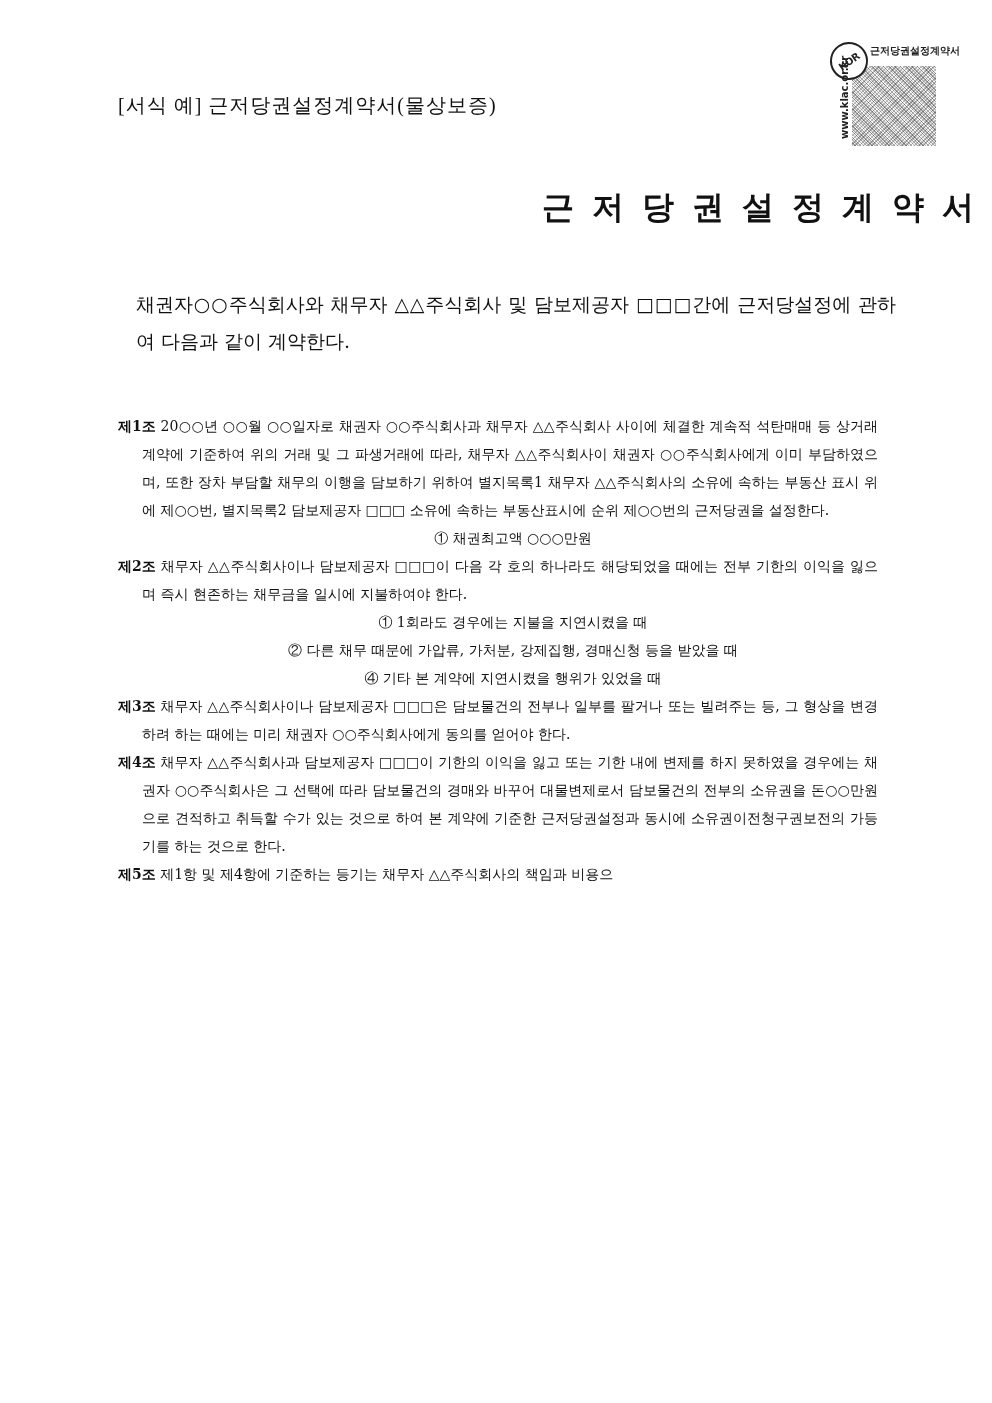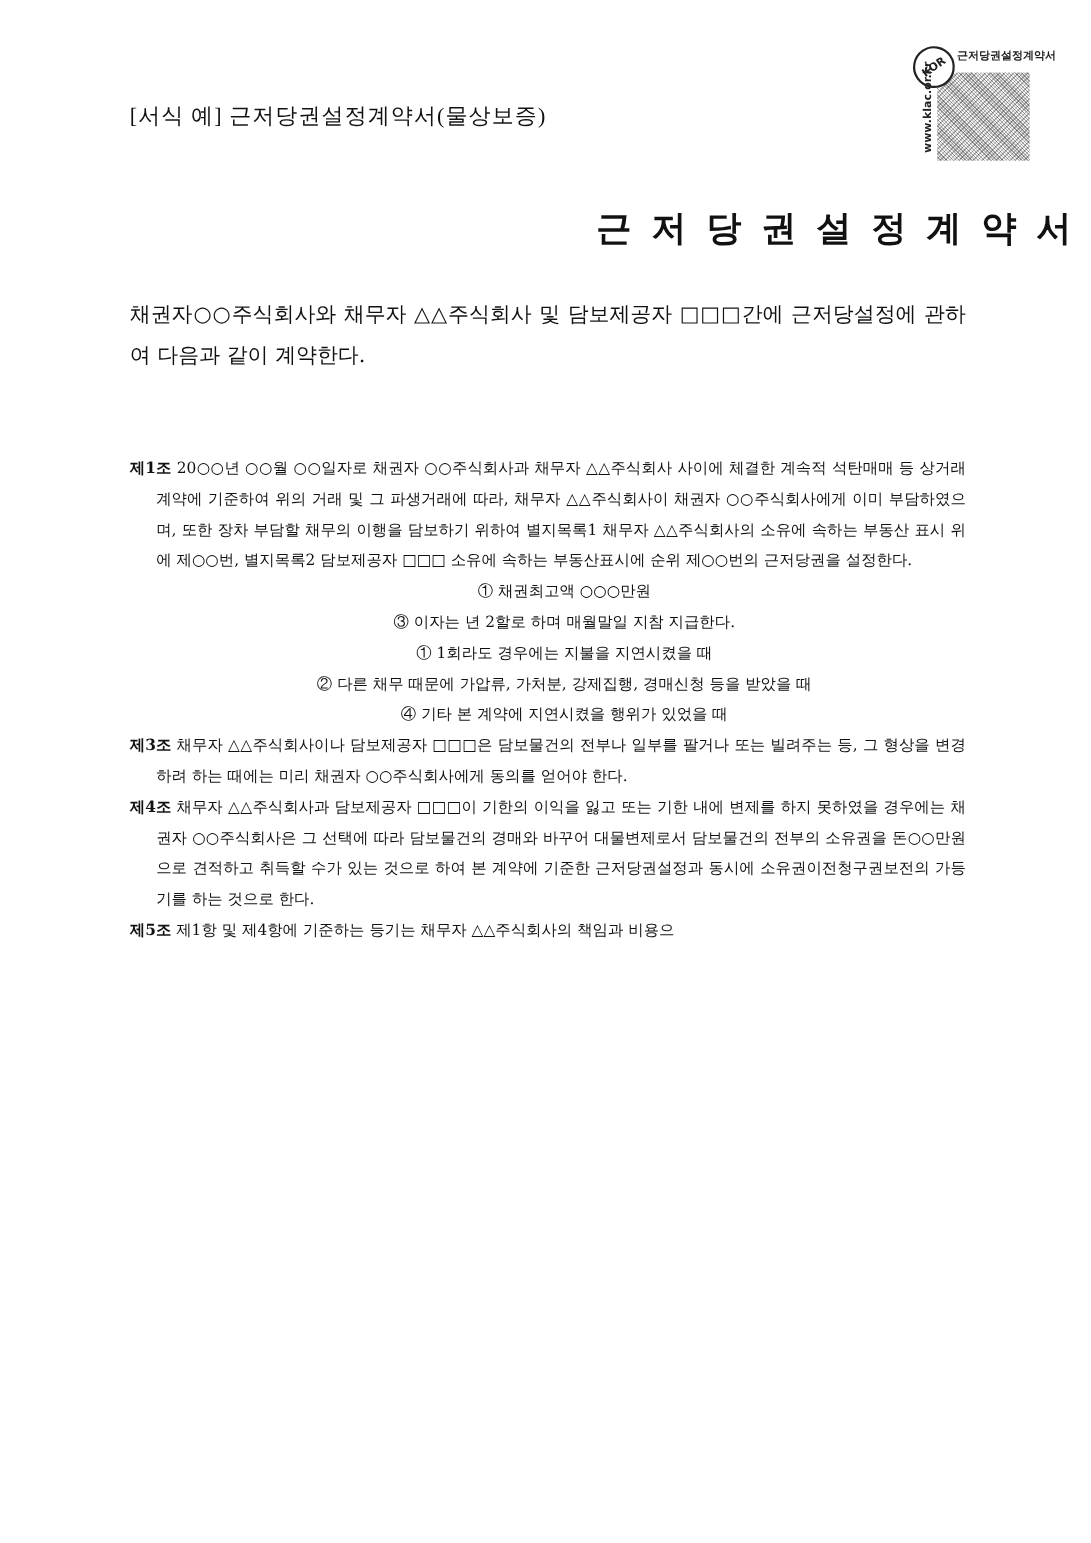--- a/index.html
+++ b/index.html
@@ -141,31 +141,31 @@
 
 <div class="stamp">
   <div class="stamp-noise"></div>
   <div class="stamp-logo">KOR</div>
   <div class="stamp-text-top">근저당권설정계약서</div>
   <div class="stamp-url">www.klac.or.kr</div>
 </div>
 
 <div class="doc-title">근저당권설정계약서</div>
 
-<p class="intro" style="margin:0;">채권자○○주식회사와 채무자 △△주식회사 및 담보제공자 □□□간에 근저당설정에 관하여 다음과 같이 계약한다.</p>
+<p class="intro" style="margin:18px;">채권자○○주식회사와 채무자 △△주식회사 및 담보제공자 □□□간에 근저당설정에 관하여 다음과 같이 계약한다.</p>
 
 <div class="articles">
   <div>
     <p class="article"><span class="article-no">제1조</span><span> 20○○년 ○○월 ○○일자로 채권자 ○○주식회사과 채무자 △△주식회사 사이에 체결한 계속적 석탄매매 등 상거래 계약에 기준하여 위의 거래 및 그 파생거래에 따라, 채무자 △△주식회사이 채권자 ○○주식회사에게 이미 부담하였으며, 또한 장차 부담할 채무의 이행을 담보하기 위하여 별지목록1 채무자 △△주식회사의 소유에 속하는 부동산 표시 위에 제○○번, 별지목록2 담보제공자 □□□ 소유에 속하는 부동산표시에 순위 제○○번의 근저당권을 설정한다.</span></p>
     <ul class="items">
       <li class="item">① 채권최고액 ○○○만원</li>
-      <li class="item">③ 이자는 년 2할로 하며 매월말일 지참 지급한다.</li>
     </ul>
   </div>
   <div>
+    <p class="article"><span class="article-no">제2조</span><span> 채무자 △△주식회사이나 담보제공자 □□□이 다음 각 호의 하나라도 해당되었을 때에는 전부 기한의 이익을 잃으며 즉시 현존하는 채무금을 일시에 지불하여야 한다.</span></p>
     <ul class="items">
       <li class="item">① 1회라도 경우에는 지불을 지연시켰을 때</li>
       <li class="item">② 다른 채무 때문에 가압류, 가처분, 강제집행, 경매신청 등을 받았을 때</li>
       <li class="item">④ 기타 본 계약에 지연시켰을 행위가 있었을 때</li>
     </ul>
   </div>
   <div>
     <p class="article"><span class="article-no">제3조</span><span> 채무자 △△주식회사이나 담보제공자 □□□은 담보물건의 전부나 일부를 팔거나 또는 빌려주는 등, 그 형상을 변경하려 하는 때에는 미리 채권자 ○○주식회사에게 동의를 얻어야 한다.</span></p>
   </div>
   <div>

